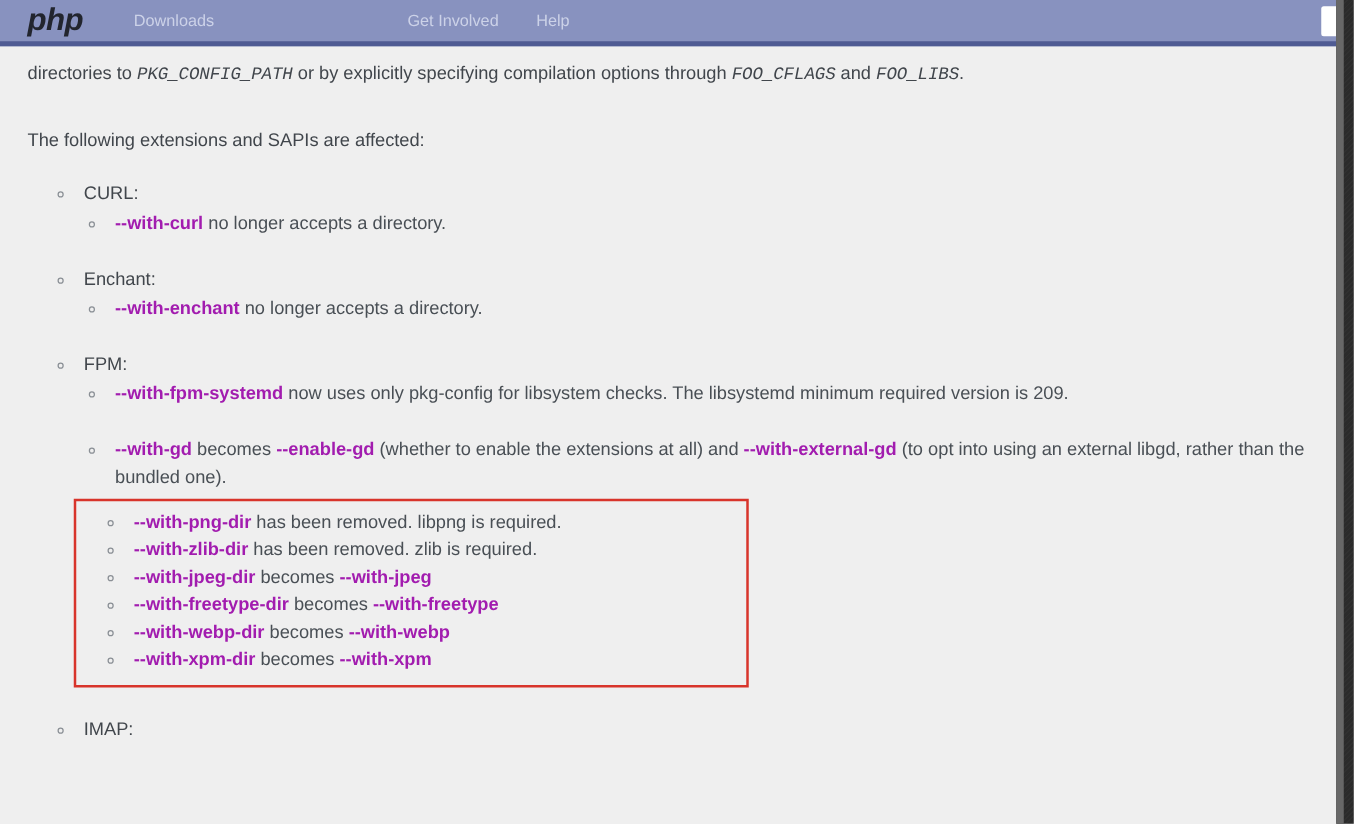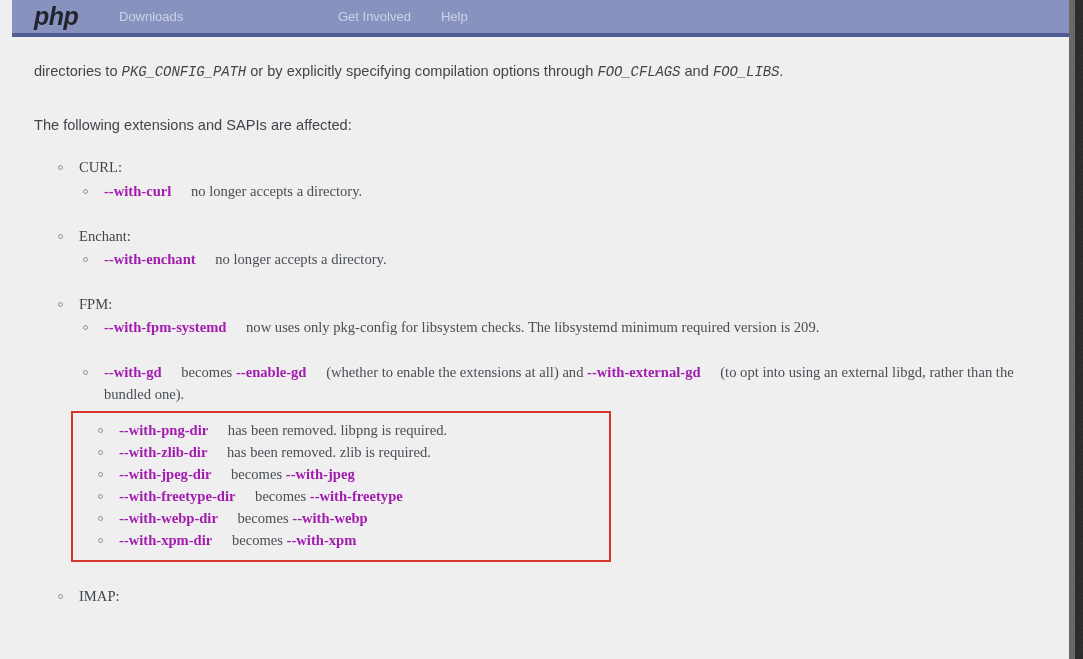--- a/index.html
+++ b/index.html
@@ -12,21 +12,21 @@
     height: 659px;
     overflow: hidden;
     font-family: "Liberation Sans", sans-serif;
     color: #41464c;
     position: relative;
   }
 
   
   #viewport {
     position: absolute;
-    top: 0; left: 12px;
+    top: 0; left: 0;
     width: 1069px;
     height: 659px;
     background: #efefef;
     overflow: hidden;
   }
   #scrollbar {
     position: absolute;
     top: 0;
     left: 1069px;
     width: 14px;
@@ -101,37 +101,36 @@
   }
 
   
   #content {
     padding: 0 18px 0 22px;
     font-size: 14.6px;
     line-height: 1.45;
   }
   p.para {
     margin: 0;
-    padding-top: 24px;
+    padding-top: 12px;
   }
   p.para + p.para {
     padding-top: 33px;
   }
   code.env {
     font-family: "Liberation Mono", monospace;
     font-style: italic;
     font-size: 14px;
     letter-spacing: -0.1px;
   }
 
   ul.ext-list {
     list-style: none;
     margin: 21px 0 0 0;
     padding: 0 0 0 23px;
-    font-family: Liberation Serif, serif;
   }
   ul.ext-list > li.ext-group {
     position: relative;
     margin-bottom: 24px;
   }
   ul.ext-list > li.ext-group:last-child { margin-bottom: 0; }
   ul.ext-list > li.ext-group > .group-label {
     position: relative;
     padding-left: 22px;
   }
@@ -154,21 +153,21 @@
   ul.sub-list > li {
     position: relative;
     padding-left: 22px;
     margin-top: 2px;
   }
   .flag {
     font-weight: bold;
     color: #a21caf;
     margin-top: 27px;
   }
-  .sub-text { color: #494f55; padding-left: 16px; }
+  .sub-text { color: #494f55; }
 
   
   #highlight-box {
     border: 2px solid #d8342b;
     margin: 6px 0 0 14px;
     width: 540px;
     box-sizing: border-box;
     padding: 6px 0 8px 0;
   }
   #highlight-box ul.sub-list {

